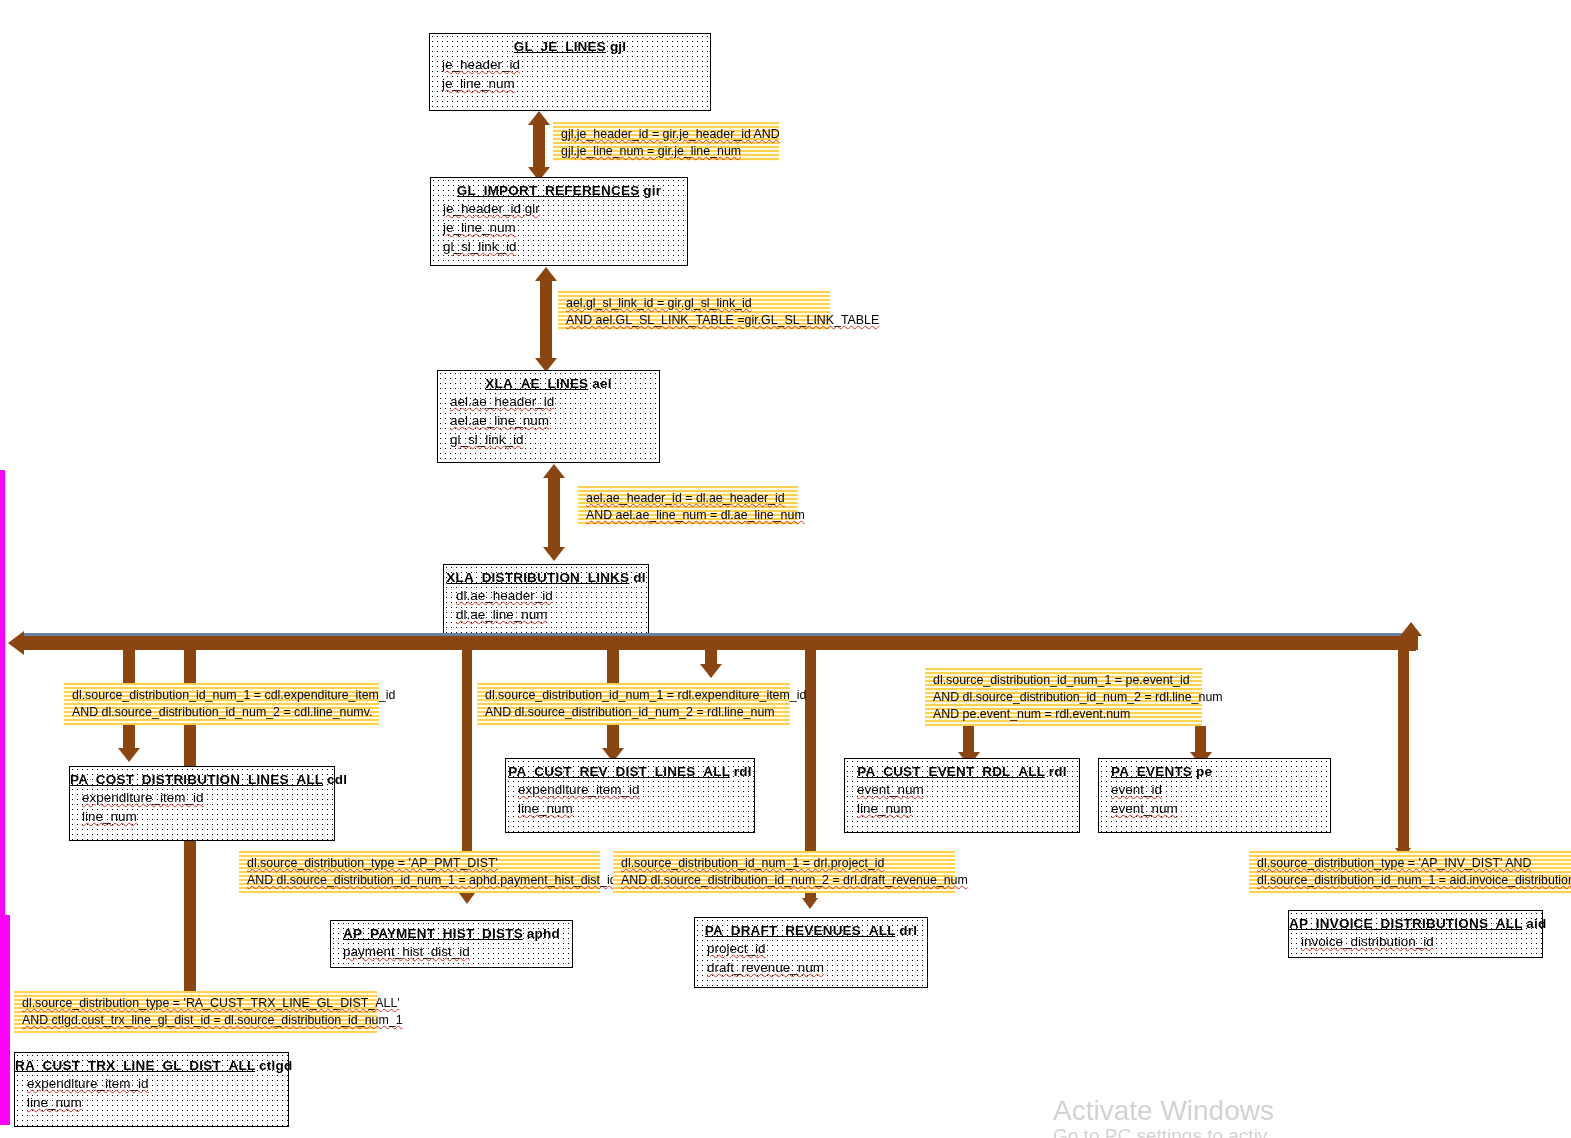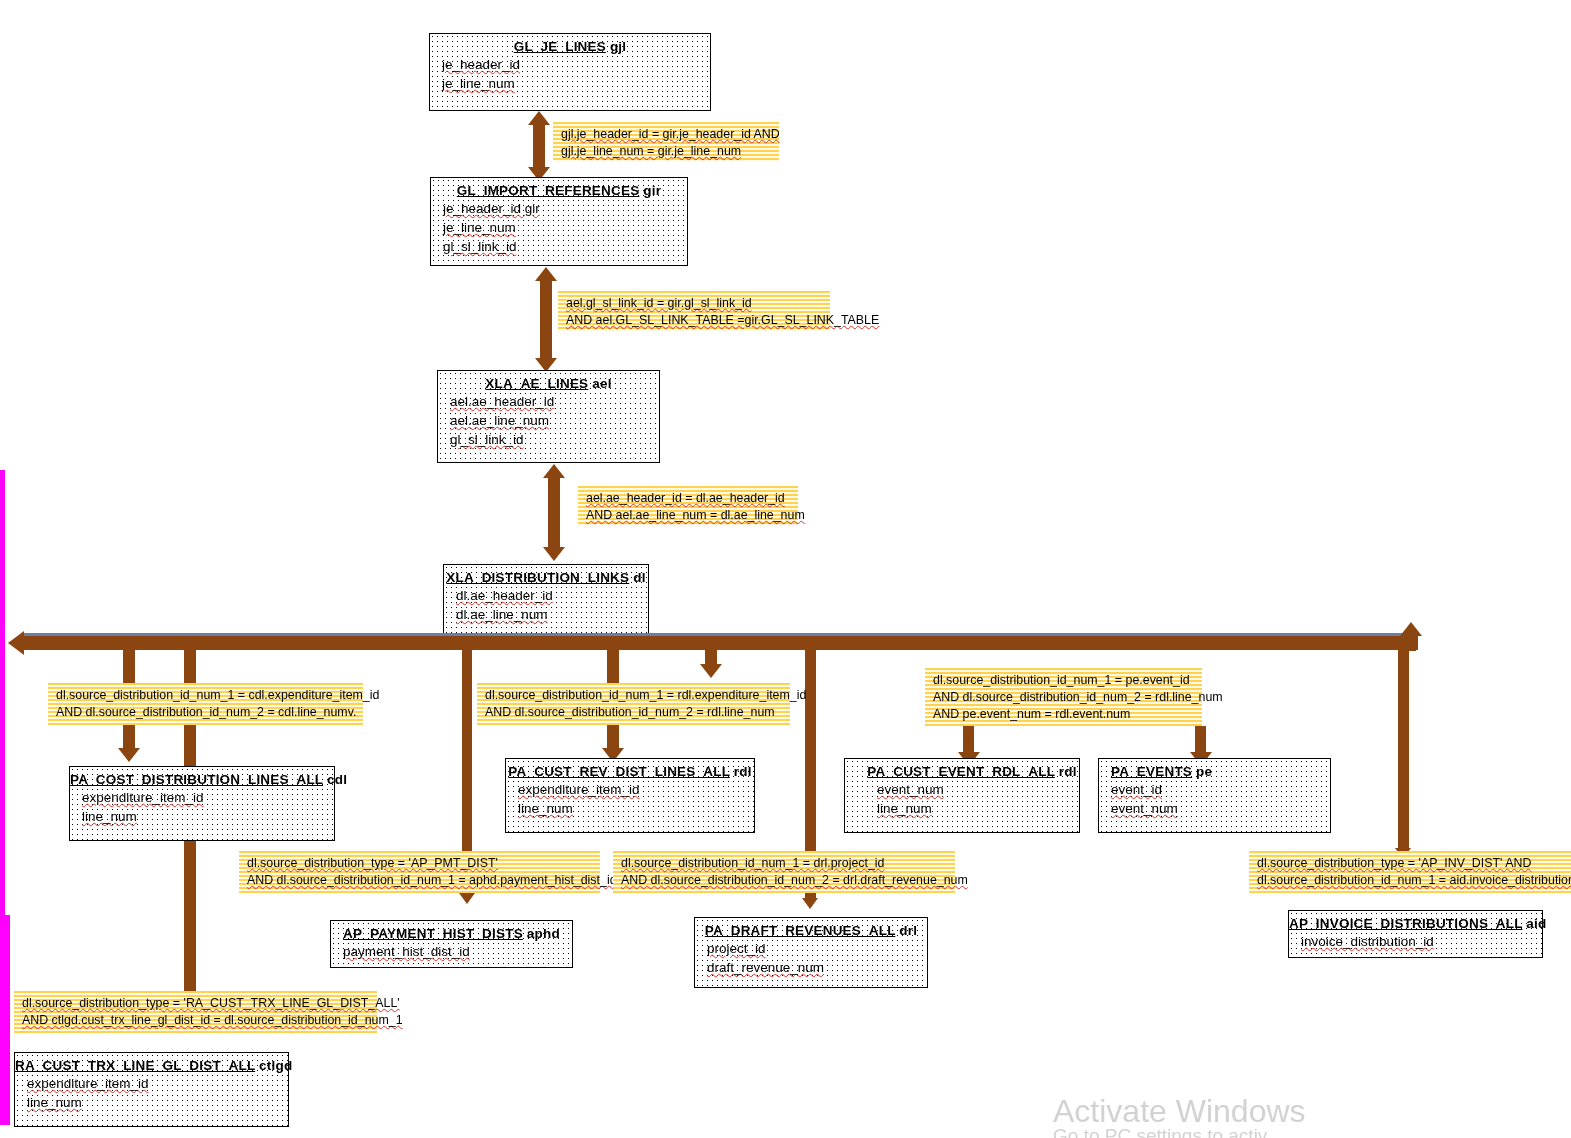--- a/index.html
+++ b/index.html
@@ -50,21 +50,21 @@
   .arrow-dn.sm{border-left-width:8px;border-right-width:8px;border-top-width:11px;}
 
   
   .rim{position:absolute;background:#6b7fa3;}
 
   
   .magenta{position:absolute;background:#ff00ff;}
 
   
   .wm{position:absolute;color:#d2d2d2;font-weight:300;}
-  .wm1{font-size:32px;line-height:30px;}
+  .wm1{font-size:28px;line-height:30px;}
   .wm2{font-size:19px;line-height:24px;}
 </style>
 </head>
 <body>
 
 <div id="stage">
 
   <div class="magenta" style="left:0px;top:470px;width:5px;height:445px;"></div>
   <div class="magenta" style="left:0px;top:915px;width:10px;height:210px;"></div>
 
@@ -149,21 +149,21 @@
 
   <div class="vline" style="left:805px;top:650px;width:11px;height:250px;"></div>
   <div class="arrow-dn sm" style="left:802px;top:898px;"></div>
 
   <div class="vline" style="left:705px;top:650px;width:12px;height:18px;"></div>
   <div class="arrow-dn" style="left:700px;top:664px;"></div>
 
   <div class="vline" style="left:1398px;top:650px;width:11px;height:200px;"></div>
   <div class="arrow-dn sm" style="left:1395px;top:848px;"></div>
 
-  <div class="jlabel" style="left:48px;top:683px;width:315px;height:42px;">
+  <div class="jlabel" style="left:64px;top:683px;width:315px;height:42px;">
     <div class="jl plain">dl.source_distribution_id_num_1 = cdl.expenditure_item_id</div>
     <div class="jl plain">AND dl.source_distribution_id_num_2 = cdl.line_numv.</div>
   </div>
 
   <div class="jlabel" style="left:477px;top:683px;width:313px;height:42px;">
     <div class="jl plain">dl.source_distribution_id_num_1 = rdl.expenditure_item_id</div>
     <div class="jl plain">AND dl.source_distribution_id_num_2 = rdl.line_num</div>
   </div>
 
   <div class="jlabel" style="left:925px;top:668px;width:277px;height:58px;">
@@ -186,21 +186,21 @@
   </div>
 
   <div class="ebox" style="left:505px;top:758px;width:250px;height:75px;">
     <div class="etitle">
       <u>PA_CUST_REV_DIST_LINES_ALL</u> <span>rdl</span>
     </div>
     <div class="efield">expenditure_item_id</div>
     <div class="efield">line_num</div>
   </div>
 
-  <div class="ebox" style="left:844px;top:758px;width:236px;height:75px;padding-left:20px;">
+  <div class="ebox" style="left:844px;top:758px;width:236px;height:75px;">
     <div class="etitle">
       <u>PA_CUST_EVENT_RDL_ALL</u> <span>rdl</span>
     </div>
     <div class="efield">event_num</div>
     <div class="efield">line_num</div>
   </div>
 
   <div class="ebox" style="left:1098px;top:758px;width:233px;height:75px;">
     <div class="etitle" style="text-align:left;padding-left:12px;">
       <u>PA_EVENTS</u> <span>pe</span>

